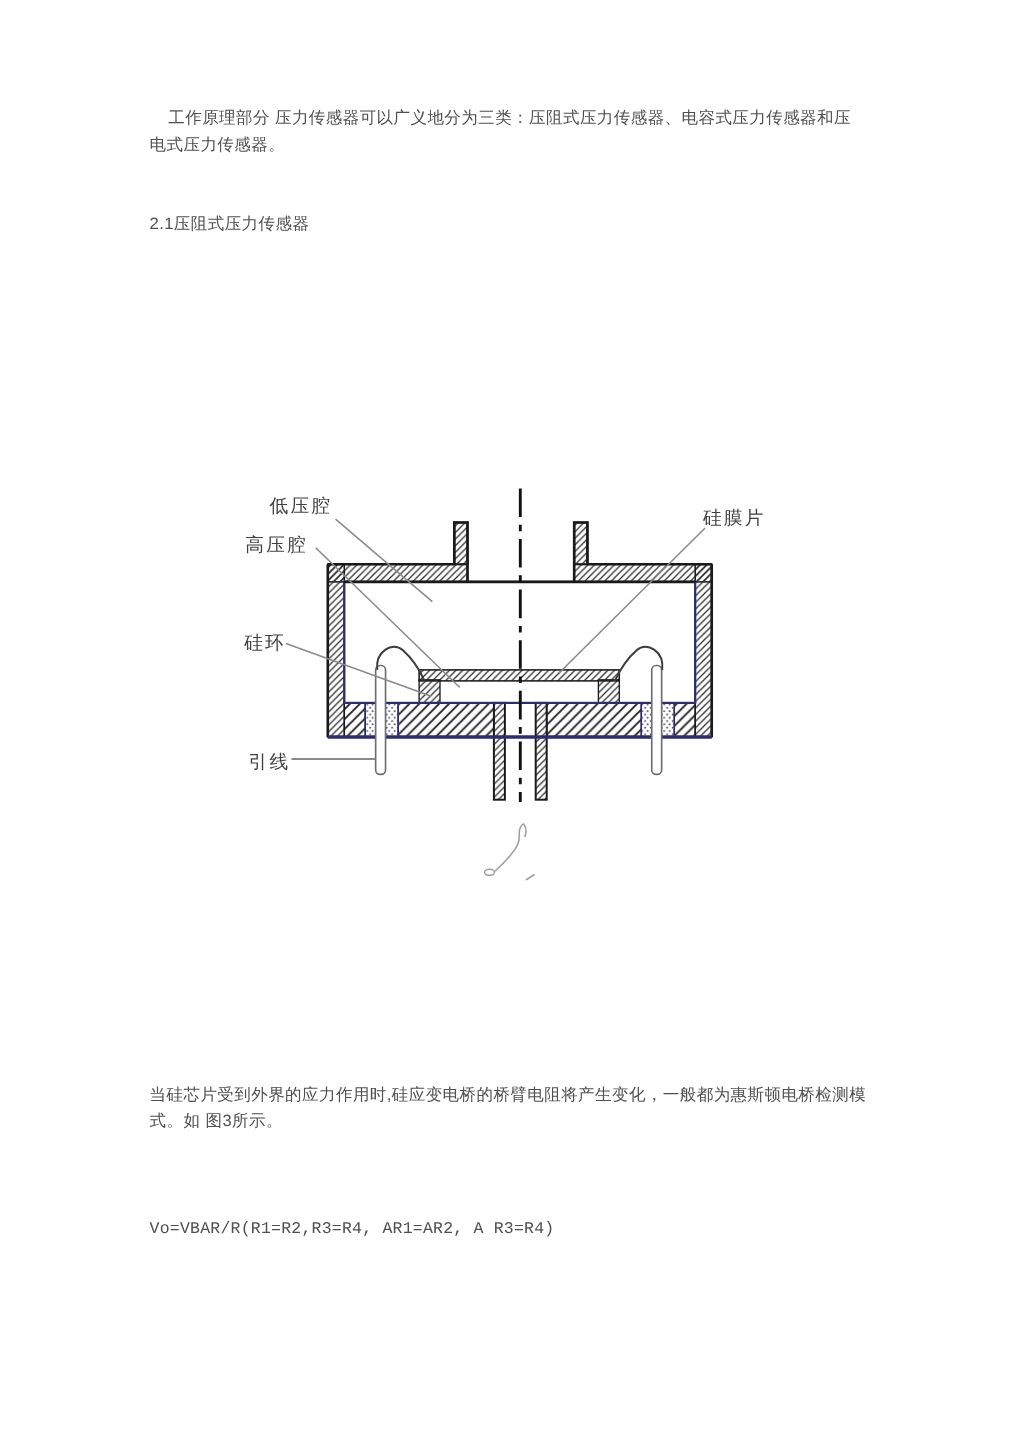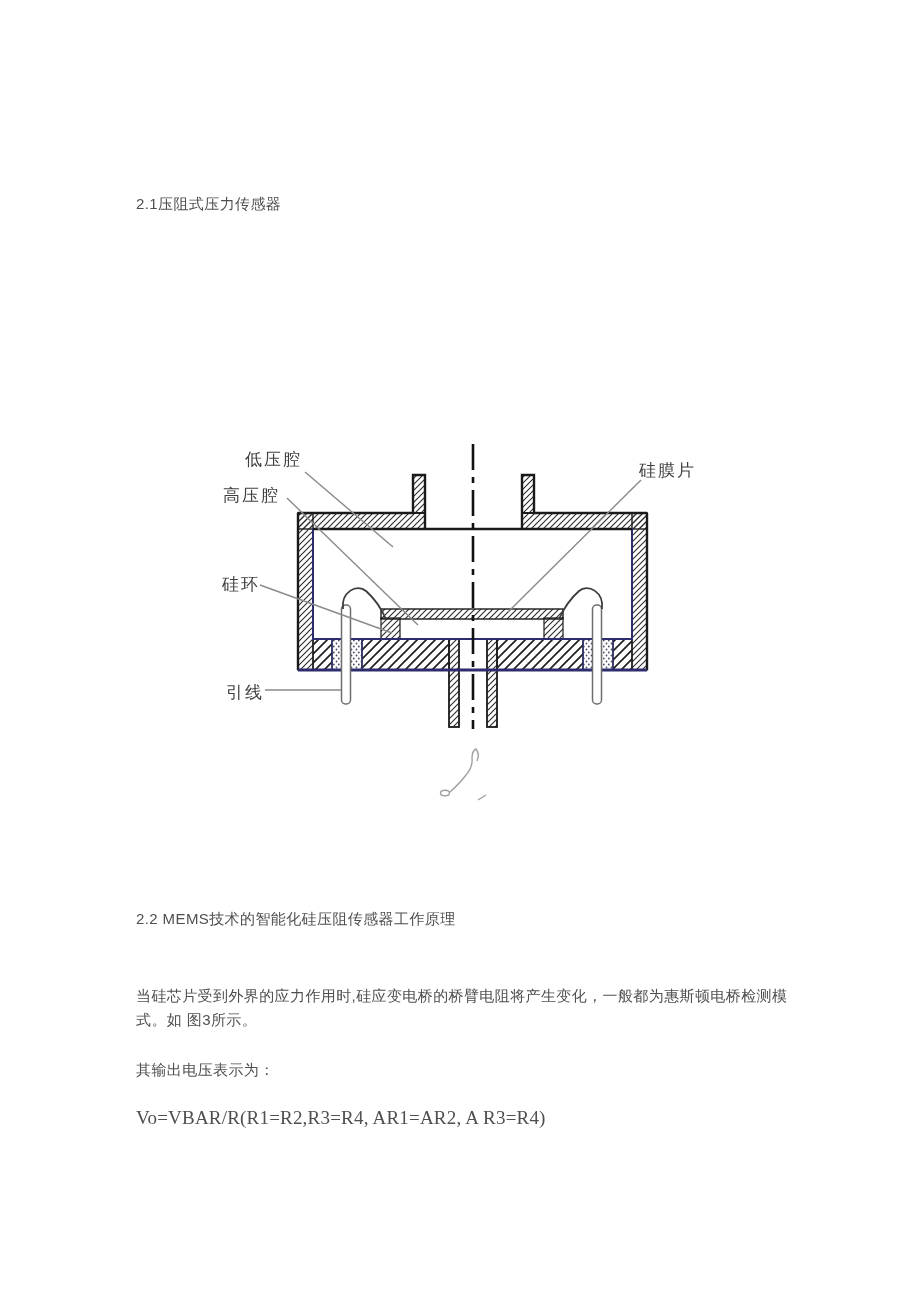--- a/index.html
+++ b/index.html
@@ -3,31 +3,32 @@
 <meta charset="utf-8">
 <style>
   html,body{margin:0;padding:0;background:#ffffff;}
   .page{position:relative;width:920px;height:1302px;background:#ffffff;overflow:hidden;
         font-family:"Liberation Sans",sans-serif;color:#4f4f4f;}
   .txt{position:absolute;left:136px;width:652px;font-size:15px;line-height:24px;
        letter-spacing:.4px;margin:0;text-align:left;}
   .indent{text-indent:17px;}
   .h{font-weight:400;margin-top:46px;}
   .blk p{margin:0;}
-  .formula{font-family:Liberation Serif, serif;font-size:19px;letter-spacing:.2px;}
+  .formula{font-family:Liberation Mono, monospace;font-size:15px;letter-spacing:.2px;}
   .figure{position:absolute;left:220px;top:432px;width:490px;height:380px;}
   .fig-svg{display:block;width:490px;height:380px;}
   .fig-svg text{font-size:17px;fill:#3f3f3f;letter-spacing:2px;
                 font-family:"Liberation Sans",sans-serif;}
 </style>
 </head>
 <body>
 
 <div class="page">
 
+  <p class="txt indent" style="top:96px">工作原理部分 压力传感器可以广义地分为三类：压阻式压力传感器、电容式压力传感器和压电式压力传感器。</p>
 
   <p class="txt h" style="top:146px">2.1压阻式压力传感器</p>
 
   <div class="txt blk" style="top:191px">
   </div>
 
   <div class="figure">
     <svg class="fig-svg" viewBox="0 0 490 380">
       <defs>
         <pattern id="h1" width="6" height="6" patternUnits="userSpaceOnUse">
@@ -93,22 +94,20 @@
       </g>
 
       <text x="25" y="33">低压腔</text>
       <text x="3" y="69">高压腔</text>
       <text x="2" y="158">硅环</text>
       <text x="6" y="266">引线</text>
       <text x="419" y="44">硅膜片</text>
     </svg>
   </div>
 
-  <p class="txt h" style="top:861px">2.2 MEMS技术的智能化硅压阻传感器工作原理</p>
 
 
   <p class="txt" style="top:984px">当硅芯片受到外界的应力作用时,硅应变电桥的桥臂电阻将产生变化，一般都为惠斯顿电桥检测模式。如 图3所示。</p>
 
-  <p class="txt" style="top:1058px">其输出电压表示为：</p>
 
   <p class="txt formula" style="top:1106px">Vo=VBAR/R(R1=R2,R3=R4, AR1=AR2, A R3=R4)</p>
 
 </div>
 
 </body></html>

